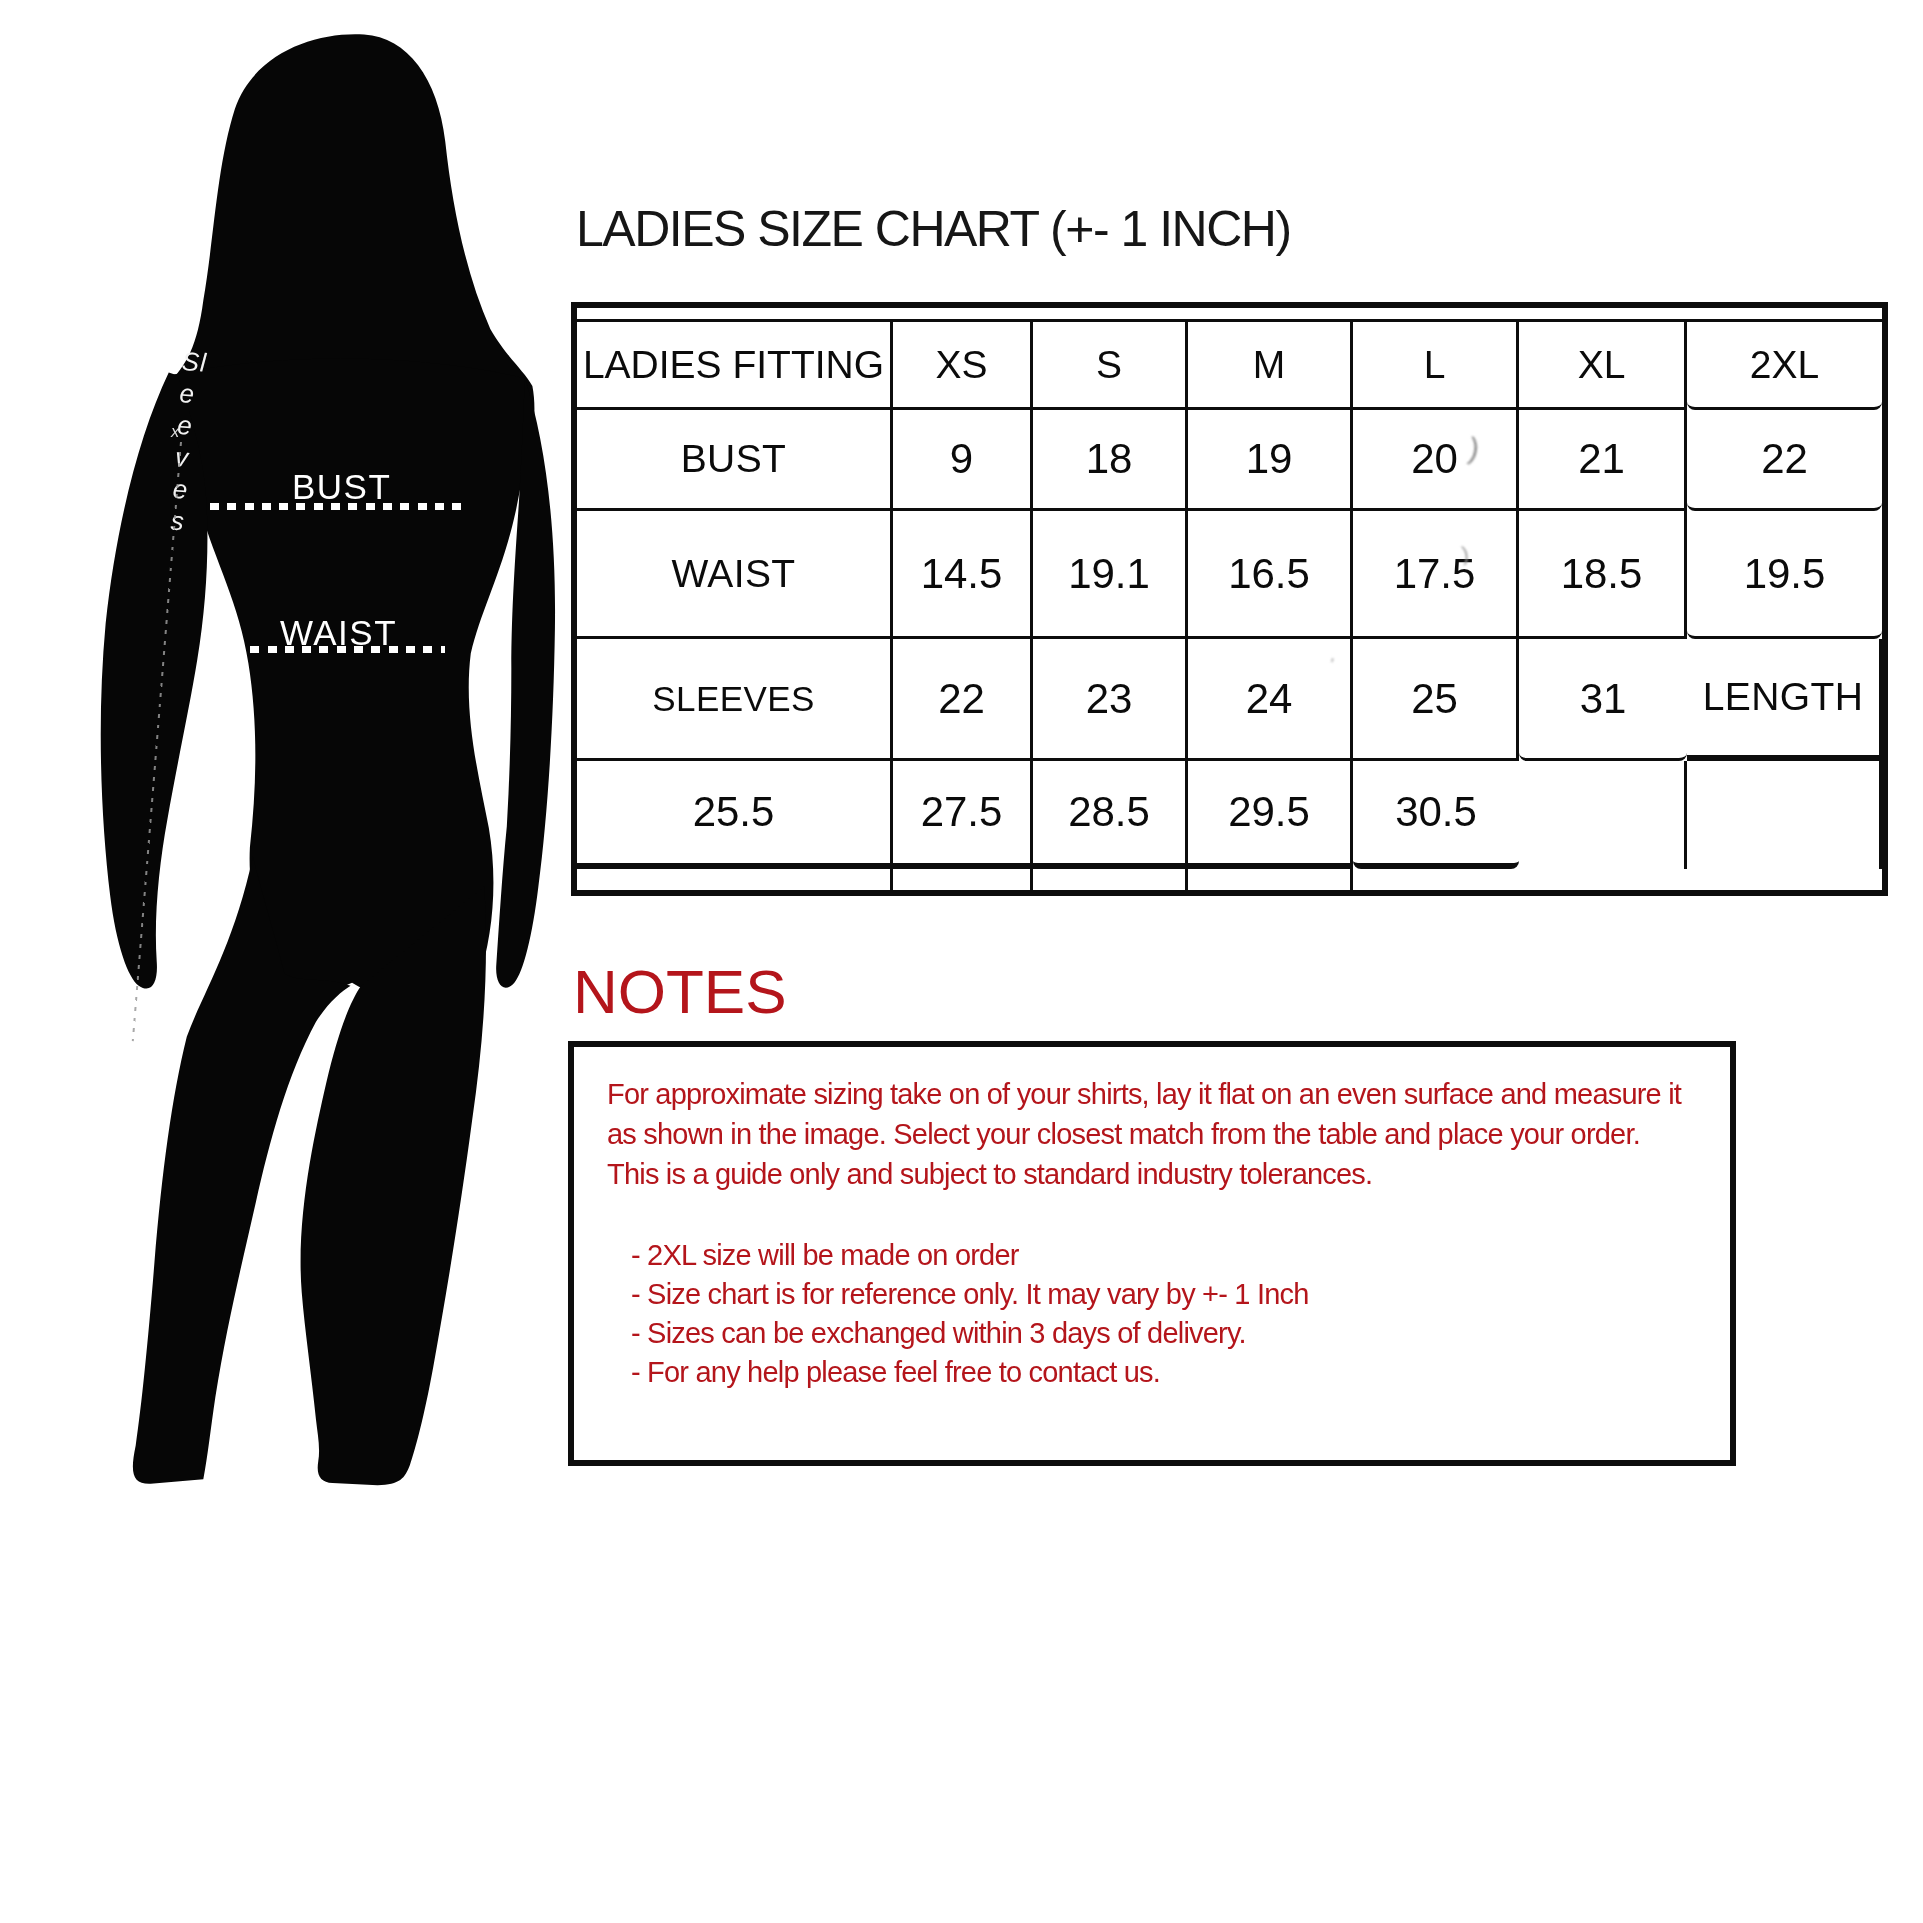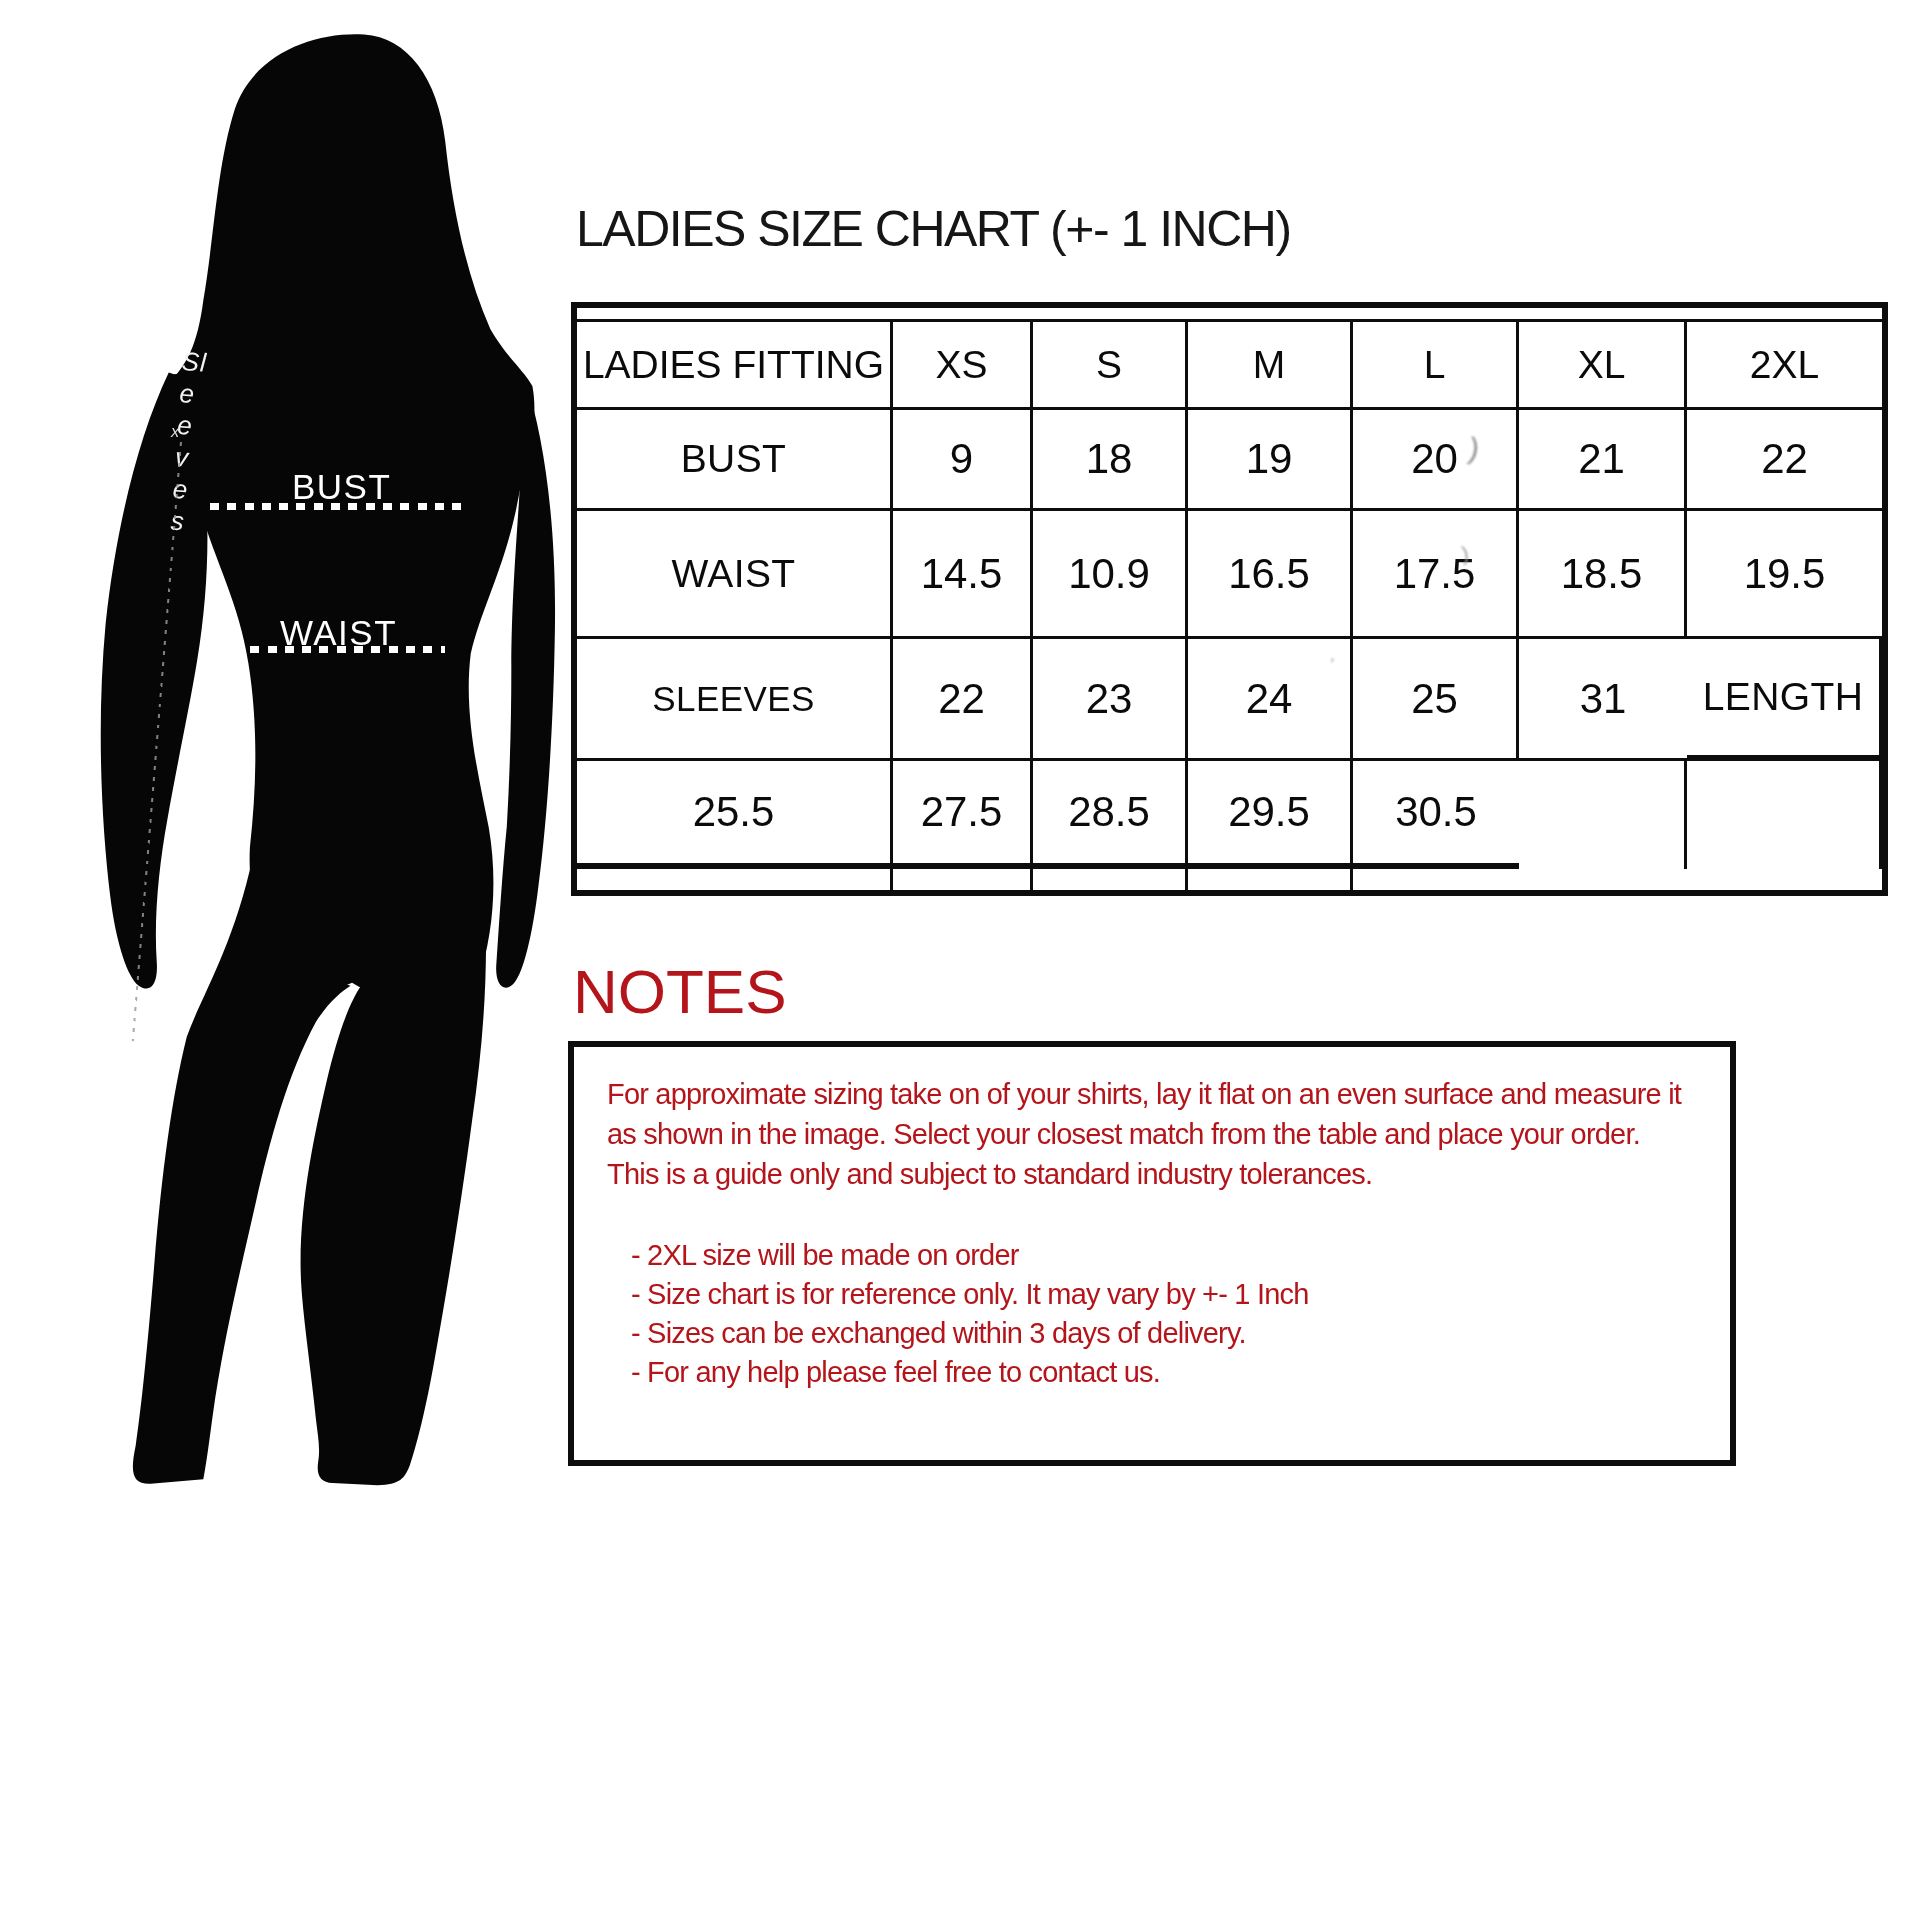--- a/index.html
+++ b/index.html
@@ -29,21 +29,21 @@
 
   
   .size-table { position:absolute; left:571px; top:302px; width:1317px; height:594px;
       box-sizing:border-box; border:6.8px solid #0d0d0d; background:#ffffff;
       display:grid;
       grid-template-columns:316px 140px 155px 165px 166px 168px 1fr;
       grid-template-rows:14.3px 88px 101px 128px 122px 108px 1fr; }
   .cell { box-sizing:border-box; display:flex; align-items:center; justify-content:center;
       border-right:3.8px solid #0d0d0d; border-bottom:3.8px solid #0d0d0d;
       color:#0b0b0b; font-size:42px; }
-  .cell.lastcol { border-right:none; }
+  .cell.lastcol { border-right:none;border-radius:8px; }
   .cell.head { font-size:39px; }
   .cell.rowlabel { font-size:39px; letter-spacing:0.4px; }
   .cell.rowlabel-sm { font-size:35px; }
   .strip-top { grid-column:1 / -1; box-sizing:border-box; border-bottom:3px solid #0d0d0d; }
   .cell.lenrow { border-bottom:6px solid #0d0d0d; }
   .cell.strip-bottom { border-bottom:none; }
 
   
   .notes-heading { position:absolute; left:573px; top:956px; font-size:62px; color:#b4151b; }
   .notes-box { position:absolute; left:568px; top:1041px; width:1168px; height:425px;
@@ -118,21 +118,21 @@
     <div class="cell rowlabel">BUST</div>
     <div class="cell">9</div>
     <div class="cell">18</div>
     <div class="cell">19</div>
     <div class="cell">20</div>
     <div class="cell">21</div>
     <div class="cell lastcol">22</div>
 
     <div class="cell rowlabel">WAIST</div>
     <div class="cell">14.5</div>
-    <div class="cell">10.9</div>
+    <div class="cell">19.1</div>
     <div class="cell">16.5</div>
     <div class="cell">17.5</div>
     <div class="cell">18.5</div>
     <div class="cell lastcol">19.5</div>
 
     <div class="cell rowlabel rowlabel-sm">SLEEVES</div>
     <div class="cell">22</div>
     <div class="cell">23</div>
     <div class="cell">24</div>
     <div class="cell">25</div>

